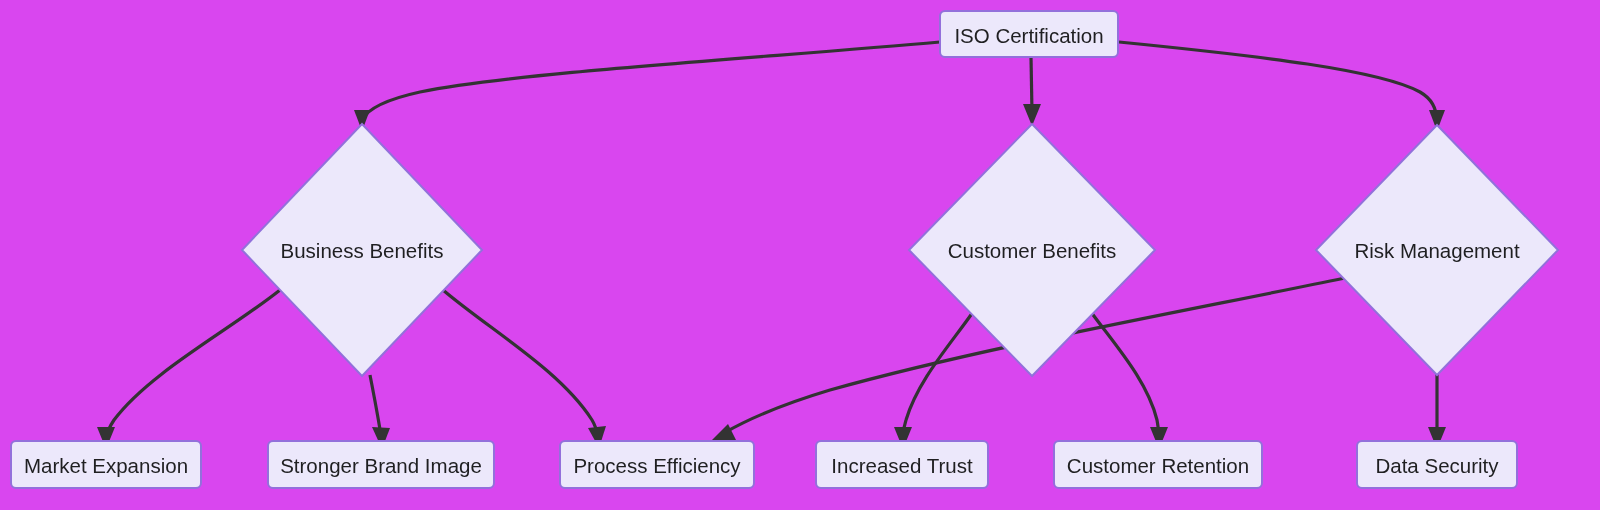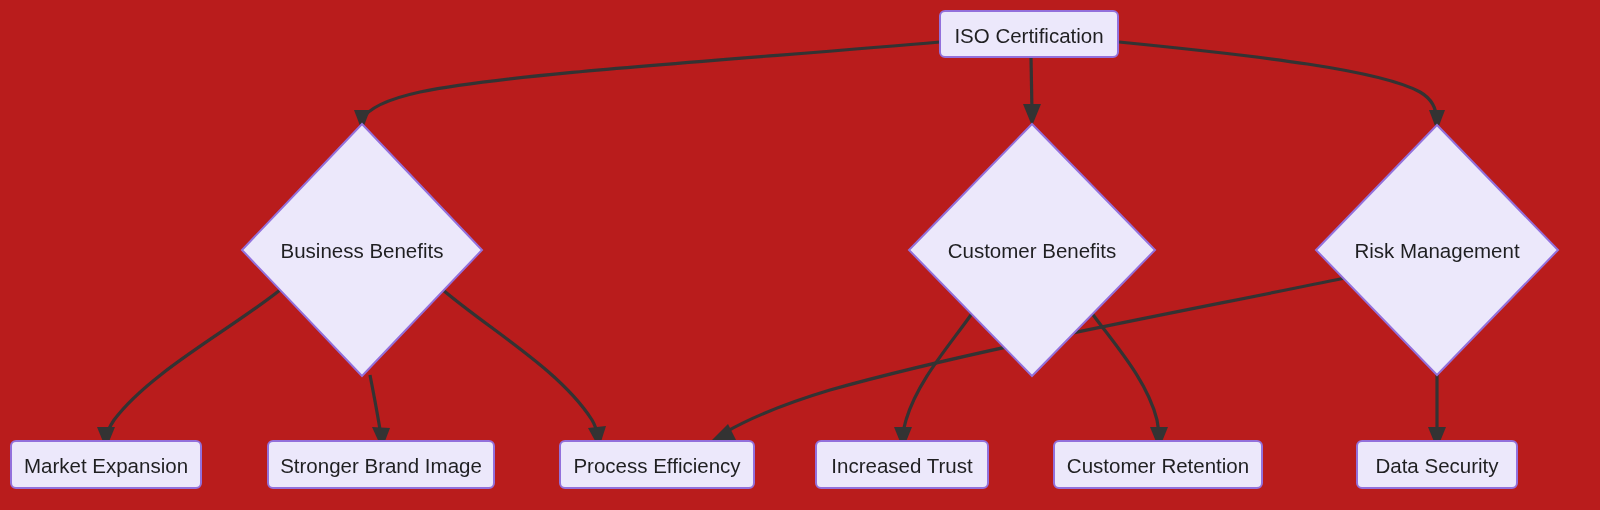--- a/index.html
+++ b/index.html
@@ -11,21 +11,21 @@
   body {
     width: 1600px;
     height: 510px;
     font-family: "Liberation Sans", "DejaVu Sans", sans-serif;
     overflow: hidden;
   }
   #diagram-root {
     position: relative;
     width: 1600px;
     height: 510px;
-    background: #b91c1c;
+    background: #d946ef;
   }
   #diagram-svg {
     position: absolute;
     top: 0;
     left: 0;
     width: 1600px;
     height: 510px;
   }
   .edge-path {
     fill: none;

